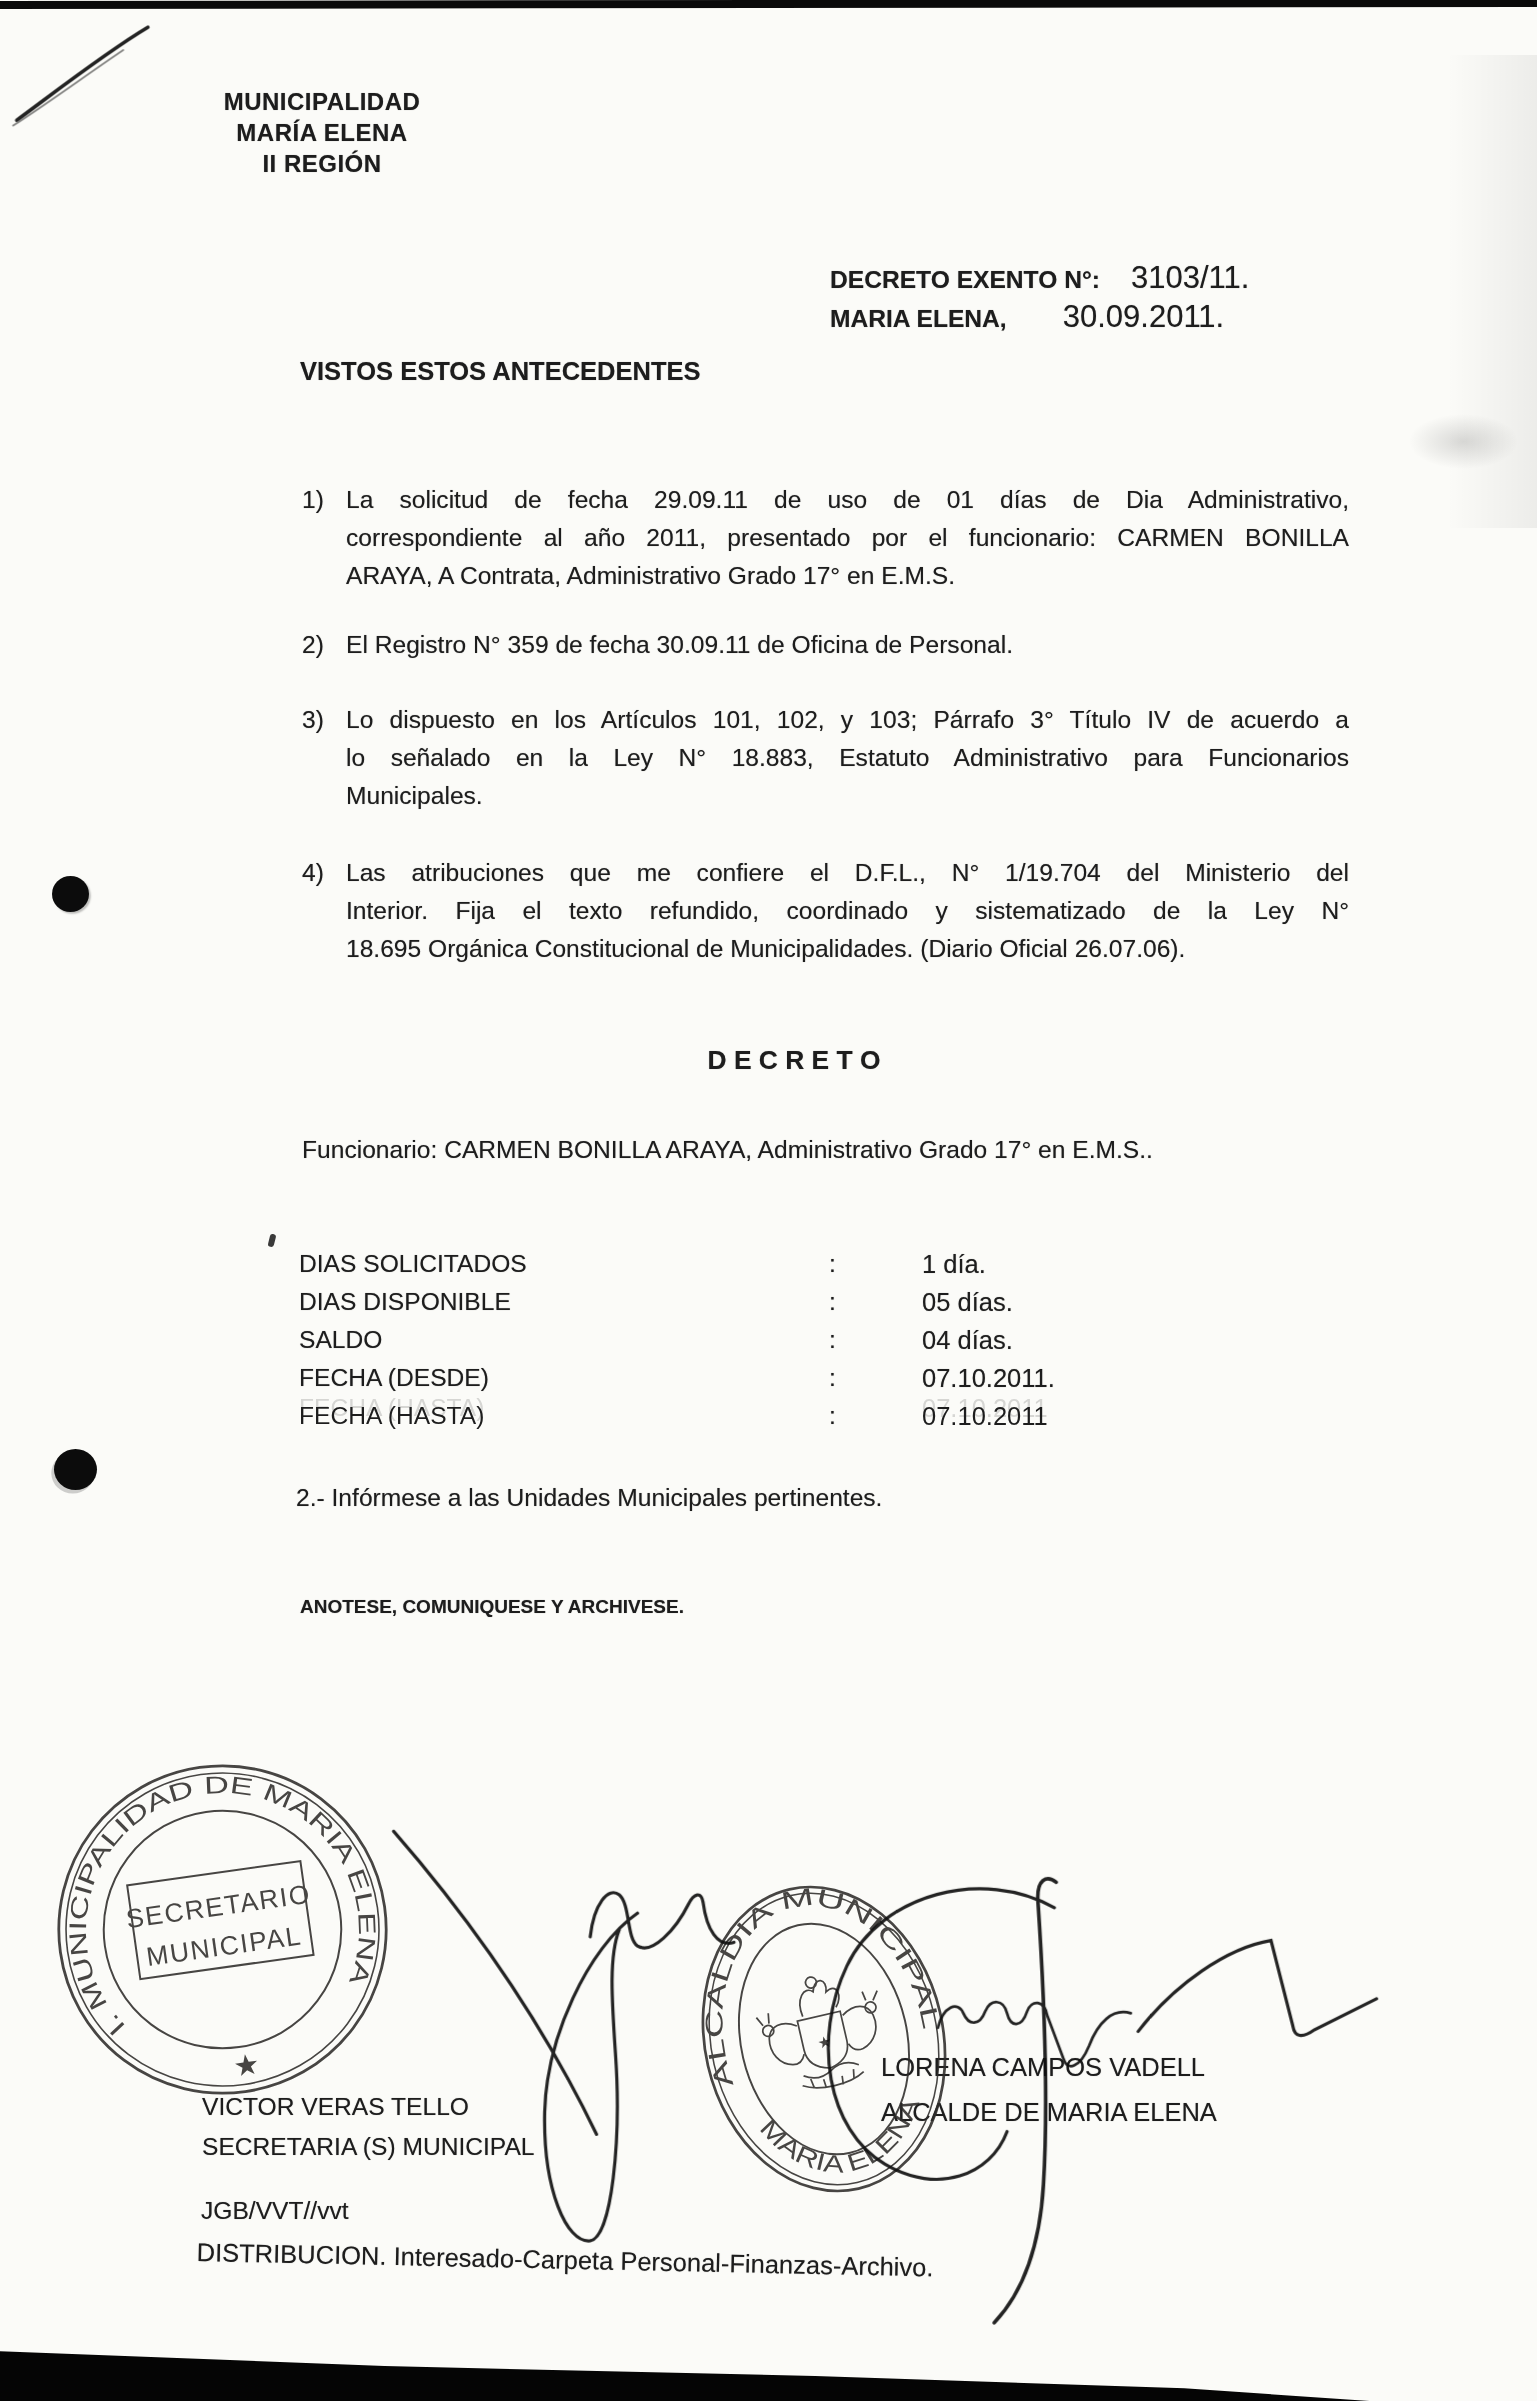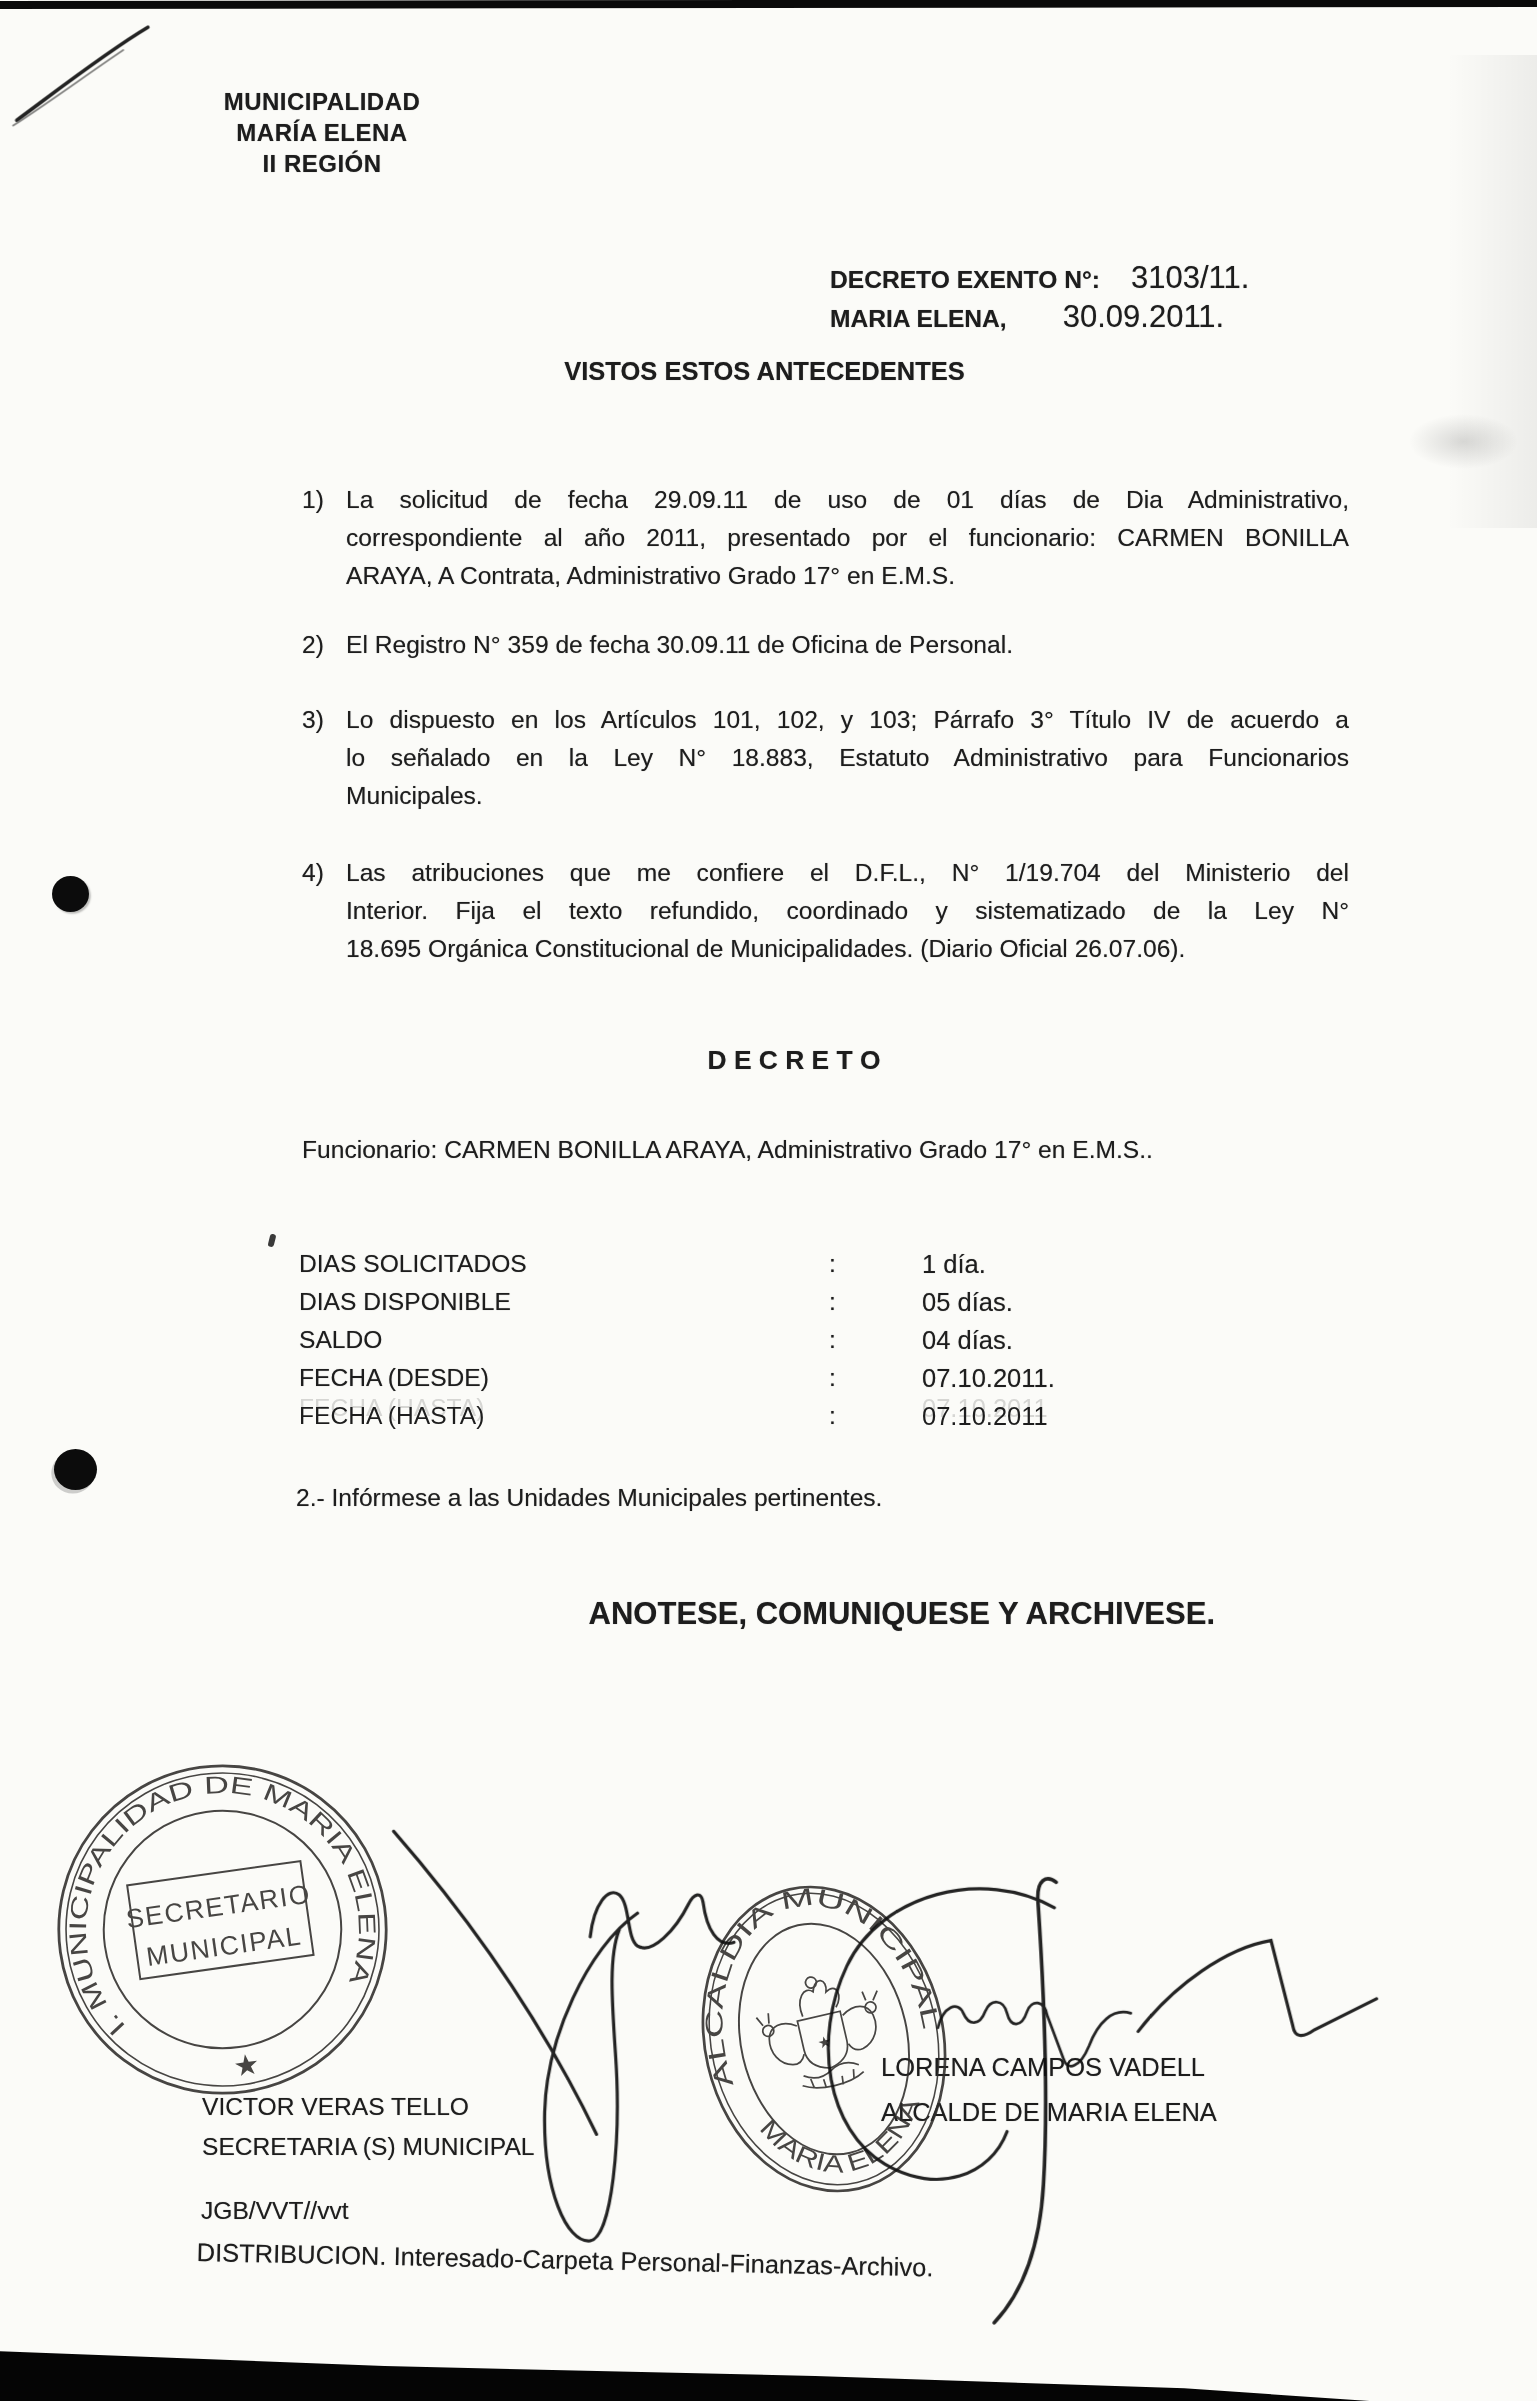--- a/index.html
+++ b/index.html
@@ -13,23 +13,23 @@
   
   .letterhead{left:208px;top:86px;width:228px;text-align:center;font-weight:bold;
     font-size:24px;line-height:31px;letter-spacing:0.5px;z-index:2;}
   
   .decree-header{left:830px;top:259px;z-index:2;font-size:24.6px;line-height:37px;white-space:nowrap;}
   .decree-header .lbl{font-weight:bold;}
   .decree-header .val{font-weight:normal;font-size:31px;}
   .dh-gap1{display:inline-block;width:31px;}
   .dh-gap2{display:inline-block;width:56px;}
   
-  .vistos{left:300px;top:357px;width:929px;text-align:center;font-weight:bold;font-size:25.5px;z-index:2;}
+  .vistos{left:300px;top:357px;width:929px;font-weight:bold;font-size:25.5px;z-index:2;}
   .decreto-title{left:300px;top:1045px;width:988px;text-align:center;font-weight:bold;font-size:26.4px;z-index:2;}
-  .anotese{left:300px;top:1596px;width:915px;text-align:right;font-weight:bold;font-size:31px;z-index:2;}
+  .anotese{left:300px;top:1596px;width:915px;text-align:left;font-weight:bold;font-size:19px;z-index:2;}
   
   .item{left:302px;width:1047px;display:flex;z-index:2;font-size:24.6px;line-height:38px;}
   .item .num{width:44px;flex:none;}
   .item .body{flex:1;min-width:0;}
   .jline{text-align:justify;text-align-last:justify;white-space:nowrap;}
   .lastline{text-align:left;text-align-last:left;white-space:nowrap;}
   .i1{top:481px;} .i2{top:626px;} .i3{top:701px;} .i4{top:854px;}
   
   .resolution{left:302px;top:1125px;width:1047px;font-size:24.6px;line-height:49px;z-index:2;}
   .resolution .lead{font-weight:bold;}

